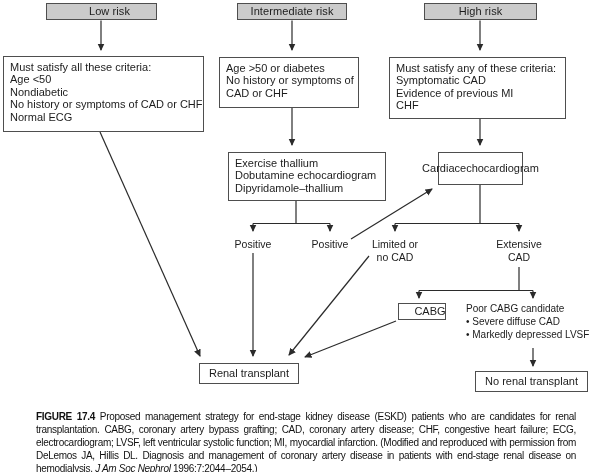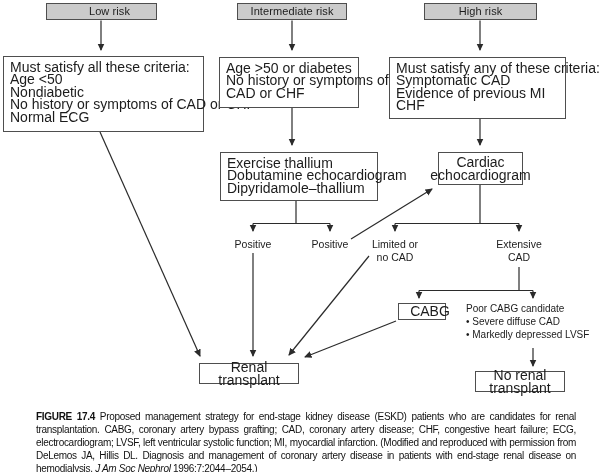--- a/index.html
+++ b/index.html
@@ -3,29 +3,29 @@
 <meta charset="utf-8">
 <style>
   html,body { margin:0; padding:0; background:#ffffff; }
   .stage {
     position:relative; width:600px; height:472px; background:#ffffff;
     font-family:"Liberation Sans", sans-serif; color:#1c1c1c; overflow:hidden;
   }
   svg.arrows { position:absolute; left:0; top:0; width:600px; height:472px; z-index:1; }
   .box {
     position:absolute; box-sizing:border-box; background:#ffffff;
-    border:1.4px solid #4e4e4e; z-index:2; font-size:14px; line-height:12.4px;
+    border:1.4px solid #4e4e4e; z-index:2; font-size:11px; line-height:12.4px;
   }
   .hdr {
     background:#cbcbcb; display:flex; align-items:center; justify-content:center;
     font-size:11px; letter-spacing:0.1px;
   }
   .crit { padding:4px 6px; }
   .crit span, .txtblock span { display:block; white-space:nowrap; }
-  .centerbox { display:flex; flex-direction:column; align-items:center; justify-content:center; text-align:center; }
+  .centerbox { display:flex; align-items:center; justify-content:center; text-align:center; }
   .lbl {
     position:absolute; z-index:2; font-size:10.5px; line-height:12.5px;
     text-align:center; white-space:nowrap;
   }
   .txtblock { position:absolute; z-index:2; font-size:10px; line-height:12.8px; }
   .caption {
     position:absolute; left:36px; top:400px; width:540px; z-index:2;
     font-size:10px; line-height:13px; letter-spacing:-0.3px; text-align:justify;
     color:#111;
   }
@@ -85,21 +85,21 @@
     <span>CAD or CHF</span>
   </div>
 
   <div class="box crit" style="left:389px; top:57px; width:177px; height:62px;">
     <span>Must satisfy any of these criteria:</span>
     <span>Symptomatic CAD</span>
     <span>Evidence of previous MI</span>
     <span>CHF</span>
   </div>
 
-  <div class="box crit" style="left:220px; top:152px; width:158px; height:49px;">
+  <div class="box crit" style="left:228px; top:152px; width:158px; height:49px;">
     <span>Exercise thallium</span>
     <span>Dobutamine echocardiogram</span>
     <span>Dipyridamole–thallium</span>
   </div>
 
   <div class="box centerbox" style="left:438px; top:152px; width:85px; height:33px;">
     <span>Cardiac</span>
     <span>echocardiogram</span>
   </div>
 
@@ -116,19 +116,19 @@
 
   <div class="box centerbox" style="left:398px; top:303px; width:48px; height:17px;padding-left:16px;">CABG</div>
 
   <div class="txtblock" style="left:466px; top:303px; width:132px;">
     <span>Poor CABG candidate</span>
     <span>• Severe diffuse CAD</span>
     <span>• Markedly depressed LVSF</span>
   </div>
 
   <div class="box centerbox" style="left:199px; top:363px; width:100px; height:21px;">Renal transplant</div>
-  <div class="box centerbox" style="left:475px; top:371px; width:90px; height:21px;">No renal transplant</div>
+  <div class="box centerbox" style="left:475px; top:371px; width:113px; height:21px;">No renal transplant</div>
 
   <p class="caption">
     <span class="cap-label">FIGURE 17.4</span><span> Proposed management strategy for end-stage kidney disease (ESKD) patients who are candidates for renal transplantation. CABG, coronary artery bypass grafting; CAD, coronary artery disease; CHF, congestive heart failure; ECG, electrocardiogram; LVSF, left ventricular systolic function; MI, myocardial infarction. (Modified and reproduced with permission from DeLemos JA, Hillis DL. Diagnosis and management of coronary artery disease in patients with end-stage renal disease on hemodialysis. </span><span class="cap-journal">J Am Soc Nephrol</span><span> 1996;7:2044–2054.)</span>
   </p>
 
 </div>
 
 </body></html>

